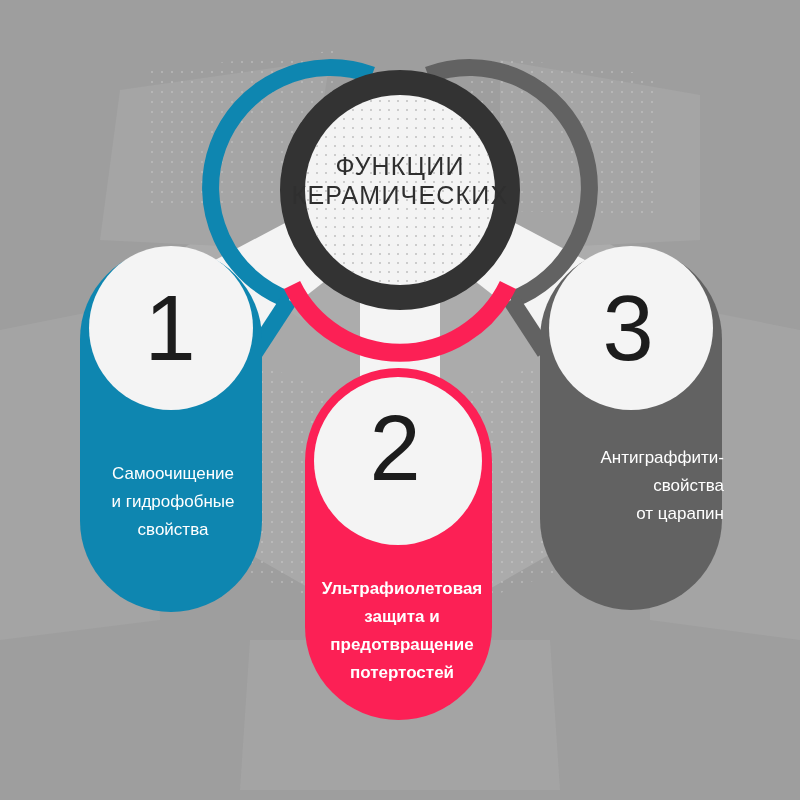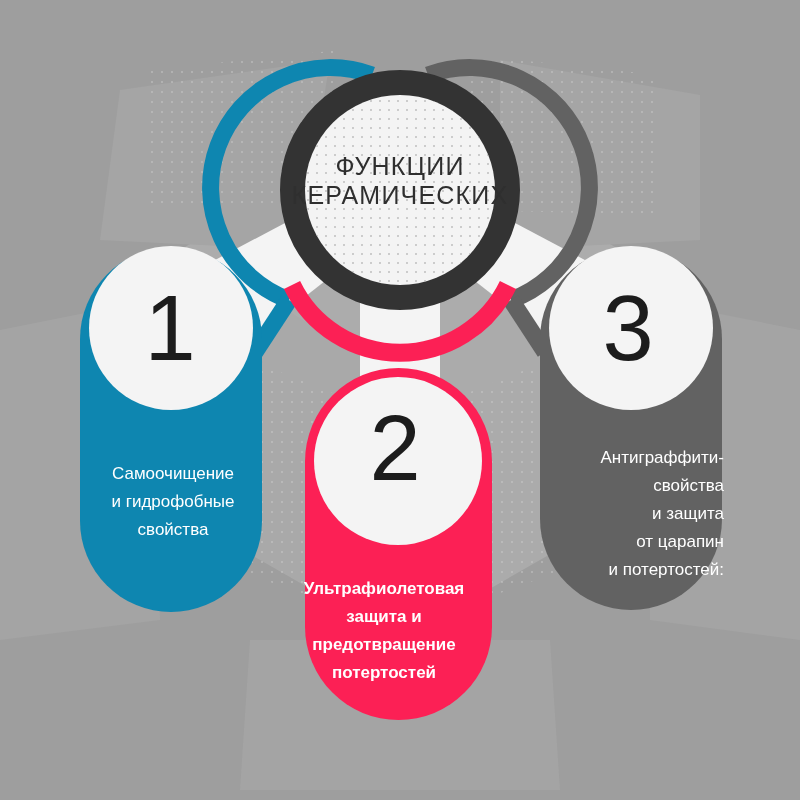--- a/index.html
+++ b/index.html
@@ -34,21 +34,21 @@
   #num-3{left:578px;top:282px;width:100px;}
 
   .pill-label{color:#ffffff;}
   .pill-label .ln{display:block;white-space:nowrap;}
 
   #label-1{
     left:80px;top:460px;width:186px;
     font-size:17px;line-height:28px;font-weight:400;
   }
   #label-2{
-    left:288px;top:575px;width:192px;
+    left:306px;top:575px;width:192px;
     font-size:17px;line-height:28px;font-weight:700;
   }
   #label-3{
     left:540px;top:444px;width:184px;
     font-size:17px;line-height:28px;font-weight:400;text-align:right;
   }
 </style>
 </head>
 <body>
 
@@ -157,18 +157,16 @@
   <div class="txt pill-label" id="label-2">
     <span class="ln">Ультрафиолетовая</span>
     <span class="ln">защита и</span>
     <span class="ln">предотвращение</span>
     <span class="ln">потертостей</span>
   </div>
 
   <div class="txt pill-label" id="label-3">
     <span class="ln">Антиграффити-</span>
     <span class="ln">свойства</span>
-    <span class="ln">и защита</span>
     <span class="ln">от царапин</span>
-    <span class="ln">и потертостей:</span>
   </div>
 
 </div>
 
 </body></html>

